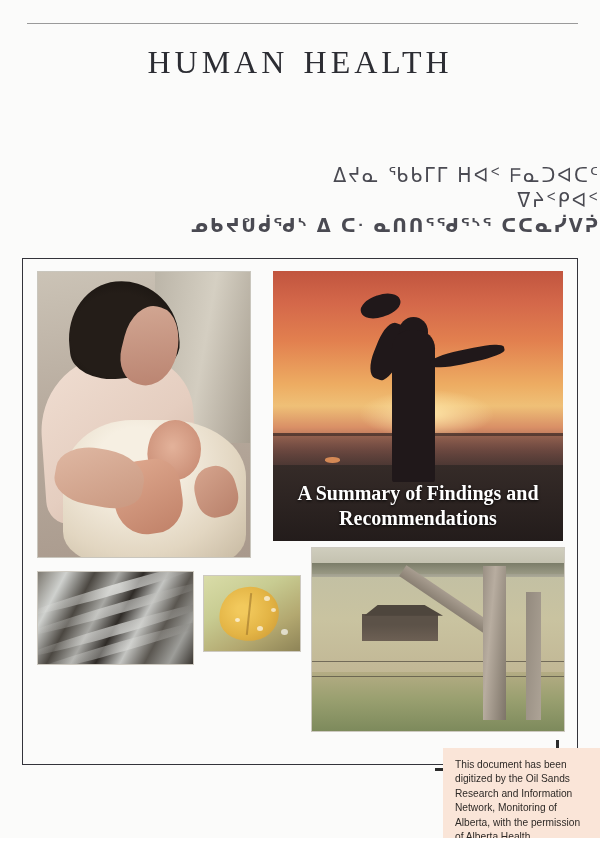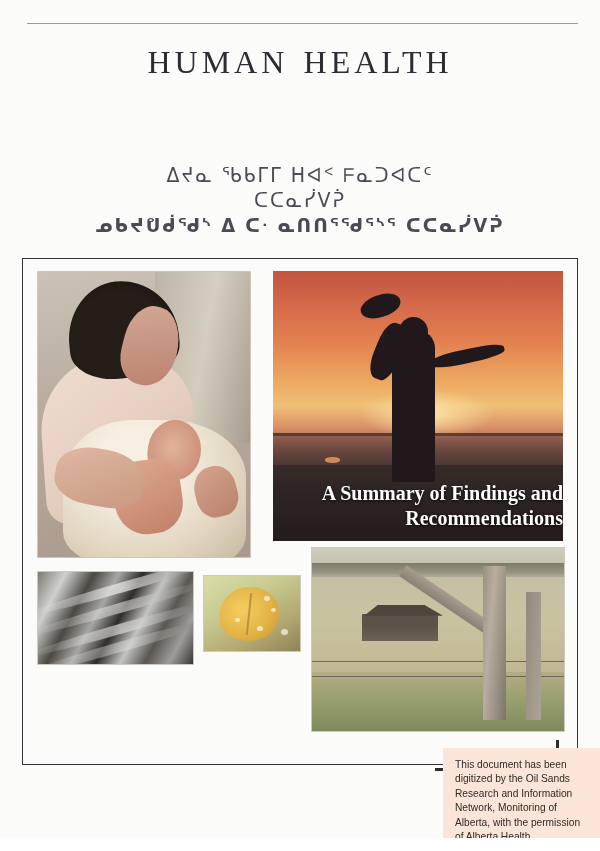--- a/index.html
+++ b/index.html
@@ -54,21 +54,21 @@
     font-variant: small-caps;
     text-transform: lowercase;
   }
 
   
   #syllabics-block {
     position: absolute;
     left: 0;
     top: 163px;
     width: 600px;
-    text-align: center;
+    text-align: right;
     color: #4a4a52;
   }
   .syllabic-line {
     font-family: "DejaVu Sans", sans-serif;
     font-size: 19px;
     line-height: 25px;
     letter-spacing: 2px;
     white-space: nowrap;
   }
   #syl-3 { font-size: 18px; font-weight: bold; }
@@ -215,21 +215,21 @@
     border-radius: 50% 50% 48% 48%;
     transform: rotate(-18deg);
   }
   #photo-sunset .sun-spot {
     position: absolute; left: 18%; top: 69%; width: 5%; height: 2%;
     background: rgba(235,150,90,.85); border-radius: 50%;
   }
   #overlay-text {
     position: absolute;
     left: 0; bottom: 10px; width: 100%;
-    text-align: right;
+    text-align: center;
     color: #ffffff;
     font-family: "Liberation Serif", serif;
     font-weight: bold;
     font-size: 20px;
     line-height: 25px;
     text-shadow: 0 1px 3px rgba(0,0,0,.9);
   }
 
   
   #photo-water {
@@ -365,21 +365,21 @@
 <div id="page">
 
   <div id="top-rule"></div>
 
   <div id="title-block">
     <div class="title-line" id="title-line-1">Human Health</div>
   </div>
 
   <div id="syllabics-block">
     <div class="syllabic-line" id="syl-1">ᐃᔪᓇ ᖃᑲᒥᒥ ᕼᐊᑉ ᖴᓇᑐᐊᑕᑦ</div>
-    <div class="syllabic-line" id="syl-2">ᑕᑕᓇᓰᐯᕉ</div>
+    <div class="syllabic-line" id="syl-2">ᐁᔨᑉᑭᐊᑉ</div>
     <div class="syllabic-line" id="syl-3">ᓄᑲᔪᕞᑰᖁᔅ ᐃ ᑕᐧ ᓇᑎᑎᕐᖁᕐᔅᕐ ᑕᑕᓇᓰᐯᕉ</div>
   </div>
 
   <div id="photo-frame">
 
     <div class="photo" id="photo-mother-baby">
       <div class="bg"></div>
       <div class="mb-wall"></div>
       <div class="mb-shoulder"></div>
       <div class="mb-hair"></div>

